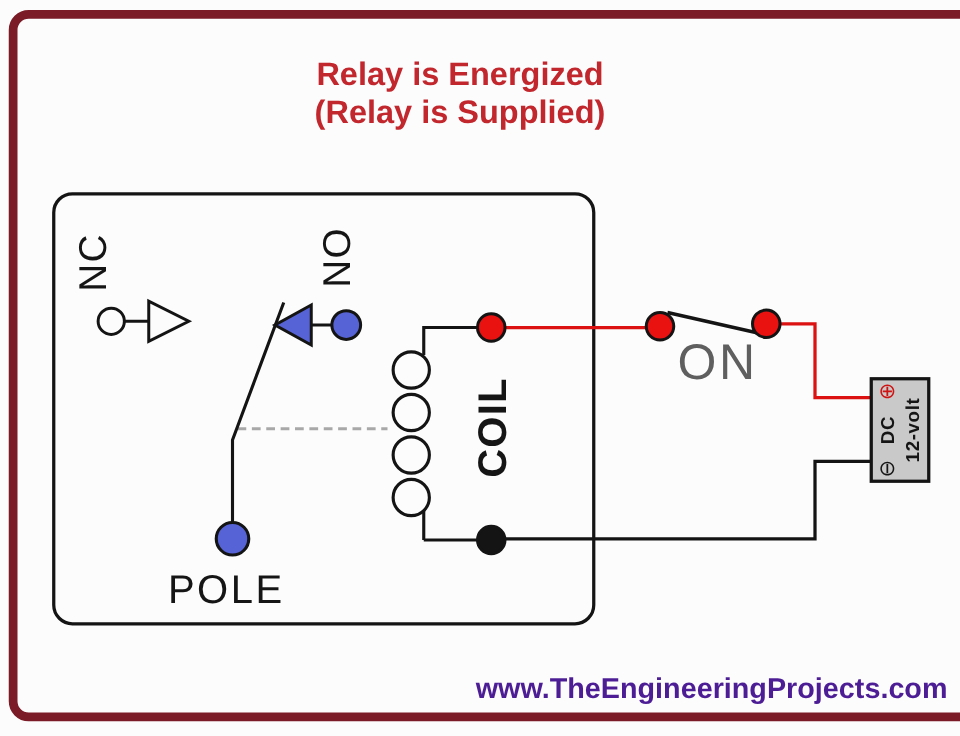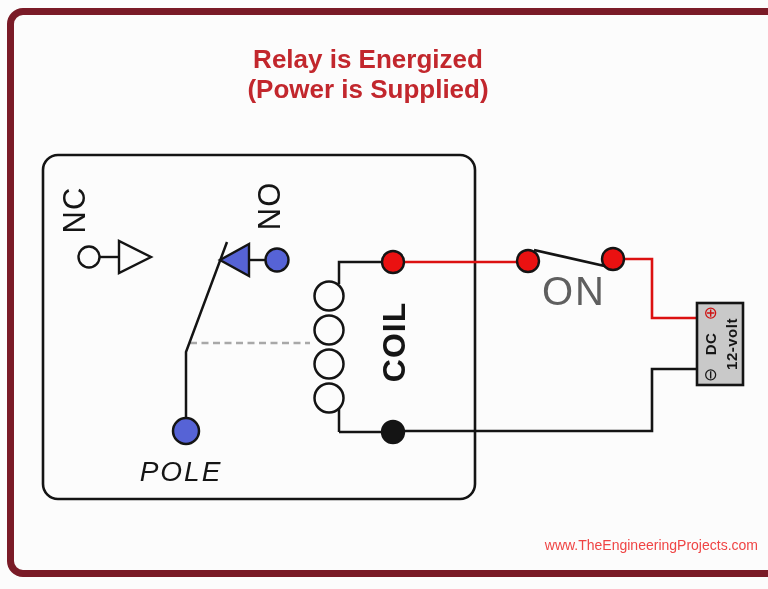--- a/index.html
+++ b/index.html
@@ -15,33 +15,33 @@
     position:absolute;left:368px;top:44px;transform:translateX(-50%);
     text-align:center;color:#c2272d;font-weight:700;font-size:26px;line-height:30px;
     white-space:nowrap;
   }
   .lbl{position:absolute;color:#151515;white-space:nowrap;}
   .center{transform:translate(-50%,-50%);}
   .rot{transform:translate(-50%,-50%) rotate(-90deg);}
   .lbl-nc{left:75px;top:210px;font-size:31px;letter-spacing:1px;}
   .lbl-no{left:270px;top:206px;font-size:31px;letter-spacing:1px;}
   .lbl-coil{left:394px;top:342px;font-size:32px;font-weight:700;letter-spacing:1px;}
-  .lbl-pole{left:181px;top:472px;font-size:28px;letter-spacing:2px;font-style:italic;}
+  .lbl-pole{left:181px;top:472px;font-size:32px;letter-spacing:2px;}
   .lbl-on{left:574px;top:291px;font-size:40px;color:#5f5f5f;letter-spacing:2px;}
   .bat-col{
     left:710px;top:344px;display:flex;flex-direction:row;align-items:center;
     justify-content:space-between;width:76px;height:20px;
   }
   .bat-sym{font-family:"DejaVu Sans", sans-serif;font-size:17px;line-height:1;color:#151515;}
   .bat-plus{color:#cf1212;}
   .bat-dc{font-size:15px;font-weight:700;letter-spacing:.5px;}
   .lbl-volt{left:731px;top:344px;font-size:15px;font-weight:700;letter-spacing:.5px;}
   .footer{
-    position:absolute;right:35px;top:537px;color:#ef4444;
-    font-size:14px;font-weight:400;white-space:nowrap;
+    position:absolute;right:35px;top:537px;color:#4c1d95;
+    font-size:23px;font-weight:700;white-space:nowrap;
   }
   svg{position:absolute;left:0;top:0;}
 </style>
 </head>
 <body>
 
 <div id="stage">
 
   <svg width="768" height="589" viewBox="0 0 768 589">
 
@@ -84,21 +84,21 @@
     <circle cx="613" cy="259" r="11" fill="#ea1111" stroke="#141414" stroke-width="2.4"></circle>
     <circle cx="186" cy="431" r="13" fill="#5663d6" stroke="#141414" stroke-width="2.5"></circle>
 
     <rect x="697" y="303" width="46" height="82" fill="#c9c9c9" stroke="#141414" stroke-width="2.6"></rect>
   </svg>
 
   <div class="frame"></div>
 
   <div class="title-block">
     <div>Relay is Energized</div>
-    <div>(Power is Supplied)</div>
+    <div>(Relay is Supplied)</div>
   </div>
 
   <div class="lbl rot lbl-nc">NC</div>
   <div class="lbl rot lbl-no">NO</div>
   <div class="lbl rot lbl-coil">COIL</div>
   <div class="lbl center lbl-pole">POLE</div>
 
   <div class="lbl center lbl-on">ON</div>
 
   <div class="lbl rot bat-col">

